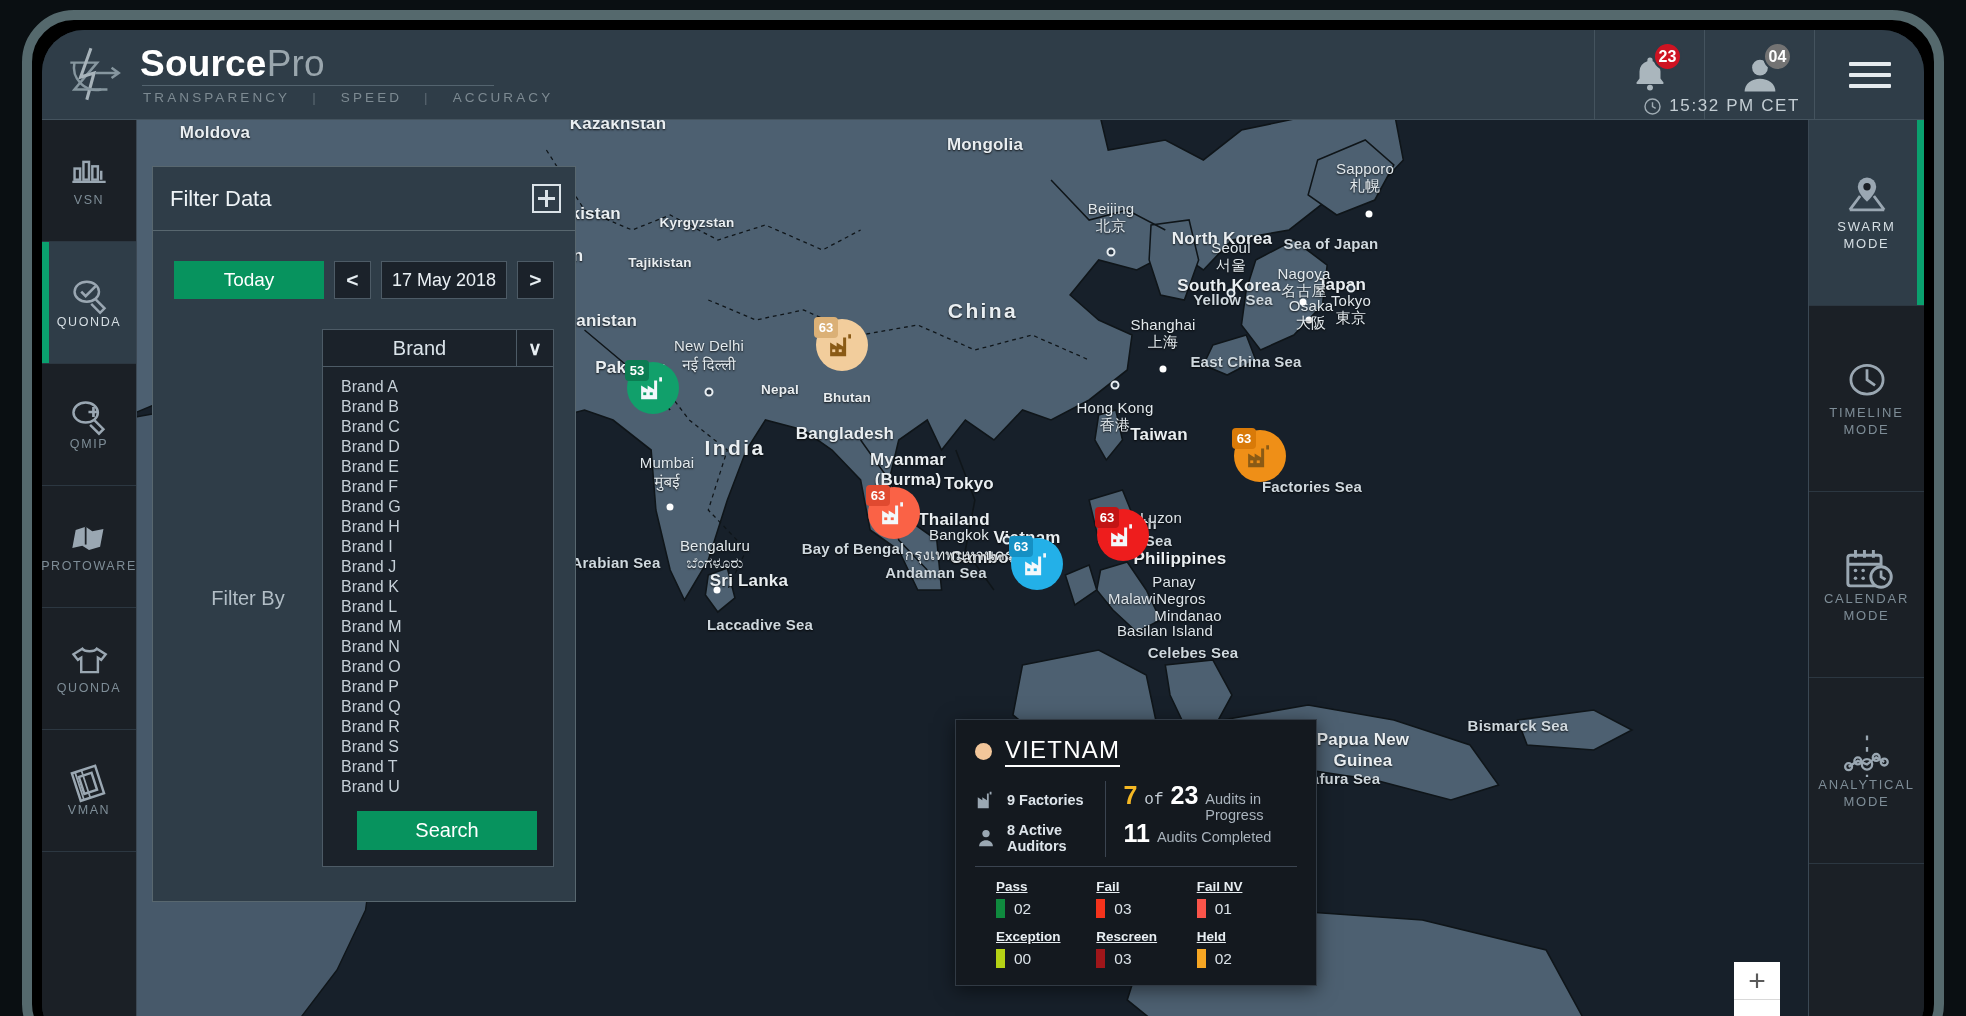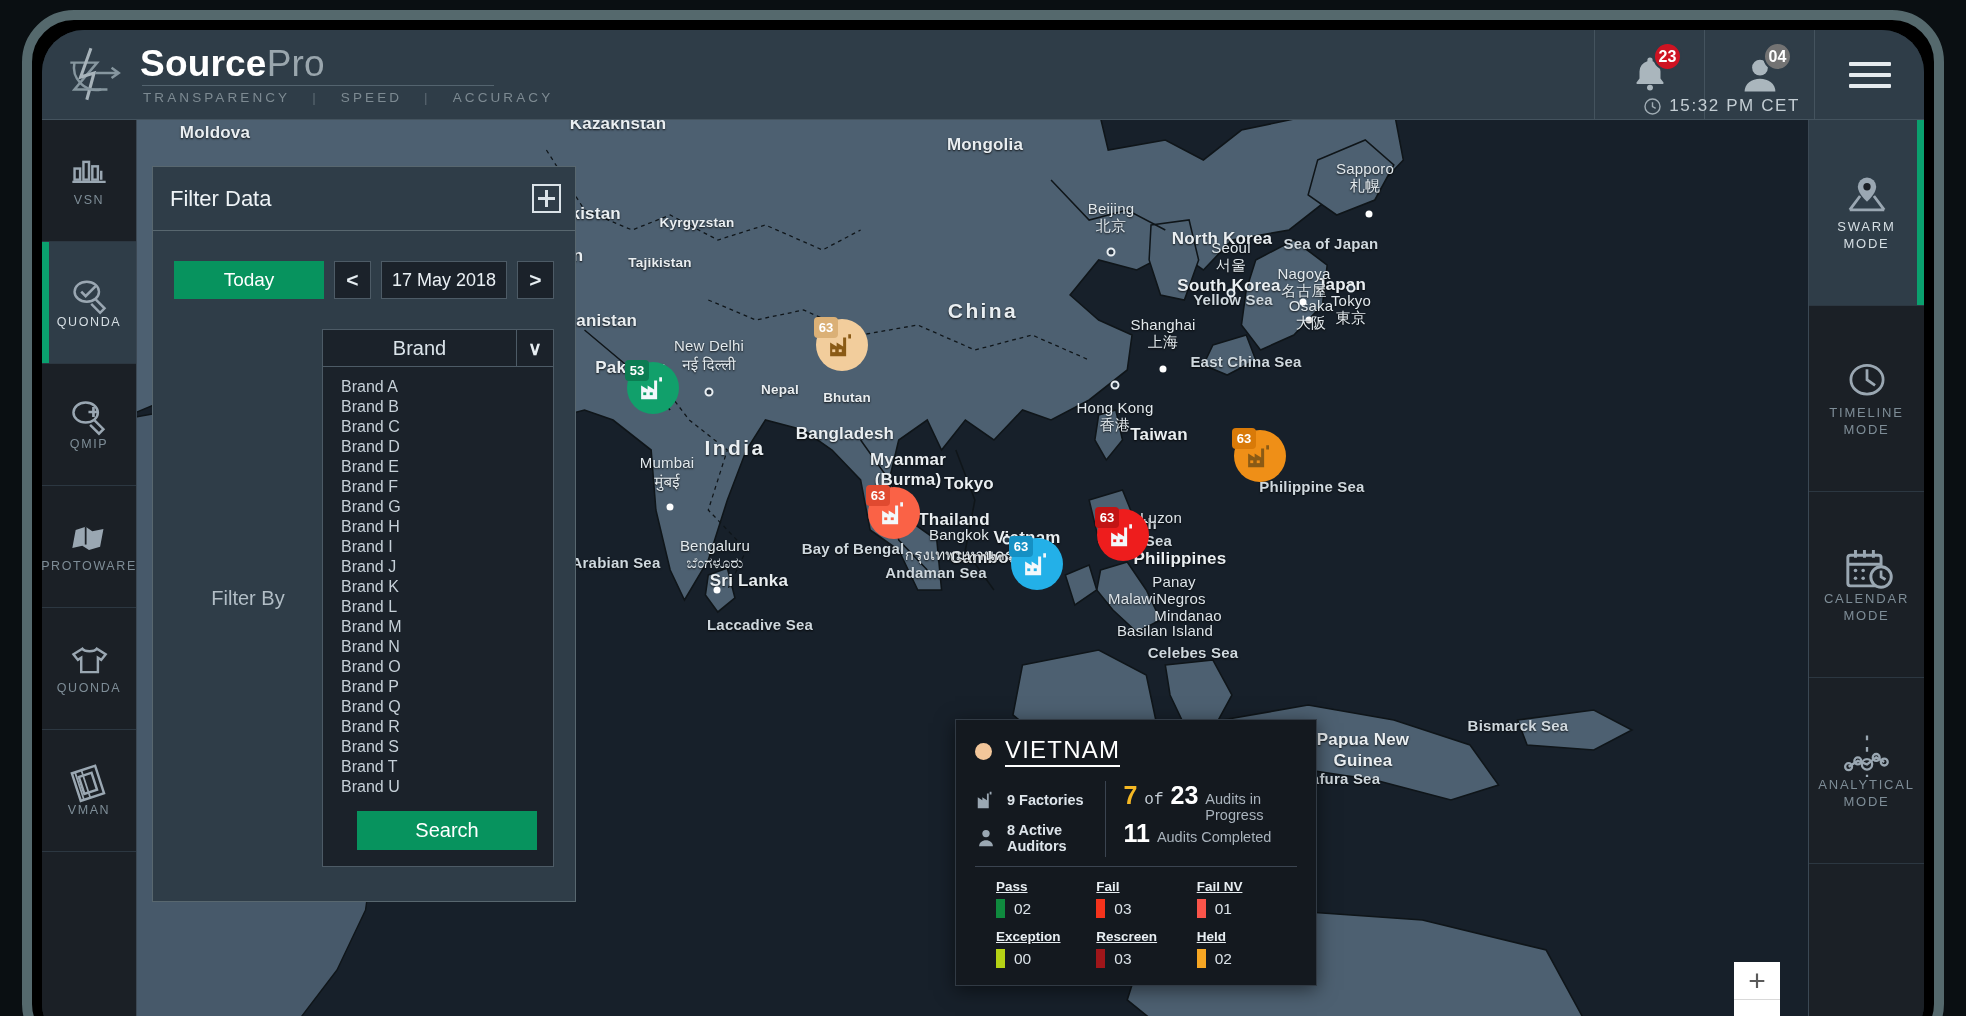--- a/index.html
+++ b/index.html
@@ -355,21 +355,21 @@
             <div class="mlabel country small" style="left: 135px; top: 709px;">Malawi</div>
             <div class="mlabel sea" style="left: 1158px; top: 123px;">Sea of Japan</div>
             <div class="mlabel sea" style="left: 1060px; top: 179px;">Yellow Sea</div>
             <div class="mlabel sea" style="left: 1073px; top: 241px;">East China Sea</div>
             <div class="mlabel sea" style="left: 443px; top: 442px;">Arabian Sea</div>
             <div class="mlabel sea" style="left: 680px; top: 428px;">Bay of Bengal</div>
             <div class="mlabel sea" style="left: 587px; top: 504px;">Laccadive Sea</div>
             <div class="mlabel sea" style="left: 763px; top: 452px;">Andaman Sea</div>
             <div class="mlabel sea" style="left: 962px; top: 403px;">South</div>
             <div class="mlabel sea" style="left: 962px; top: 420px;">China Sea</div>
-            <div class="mlabel sea" style="left: 1139px; top: 366px;">Philippine Sea</div>
+            <div class="mlabel sea" style="left: 1139px; top: 366px;">Factories Sea</div>
             <div class="mlabel sea" style="left: 1020px; top: 532px;">Celebes Sea</div>
             <div class="mlabel sea" style="left: 1075px; top: 628px;">Banda Sea</div>
             <div class="mlabel sea" style="left: 1164px; top: 658px;">Arafura Sea</div>
             <div class="mlabel sea" style="left: 1092px; top: 684px;">Timor Sea</div>
             <div class="mlabel sea" style="left: 1345px; top: 605px;">Bismarck Sea</div>
             <div class="mlabel island" style="left: 1024px; top: 397px;">Luzon</div>
             <div class="mlabel island" style="left: 1037px; top: 461px;">Panay</div>
             <div class="mlabel island" style="left: 1044px; top: 478px;">Negros</div>
             <div class="mlabel island" style="left: 1051px; top: 495px;">Mindanao</div>
             <div class="mlabel island" style="left: 995px; top: 478px;">Malawi</div>

